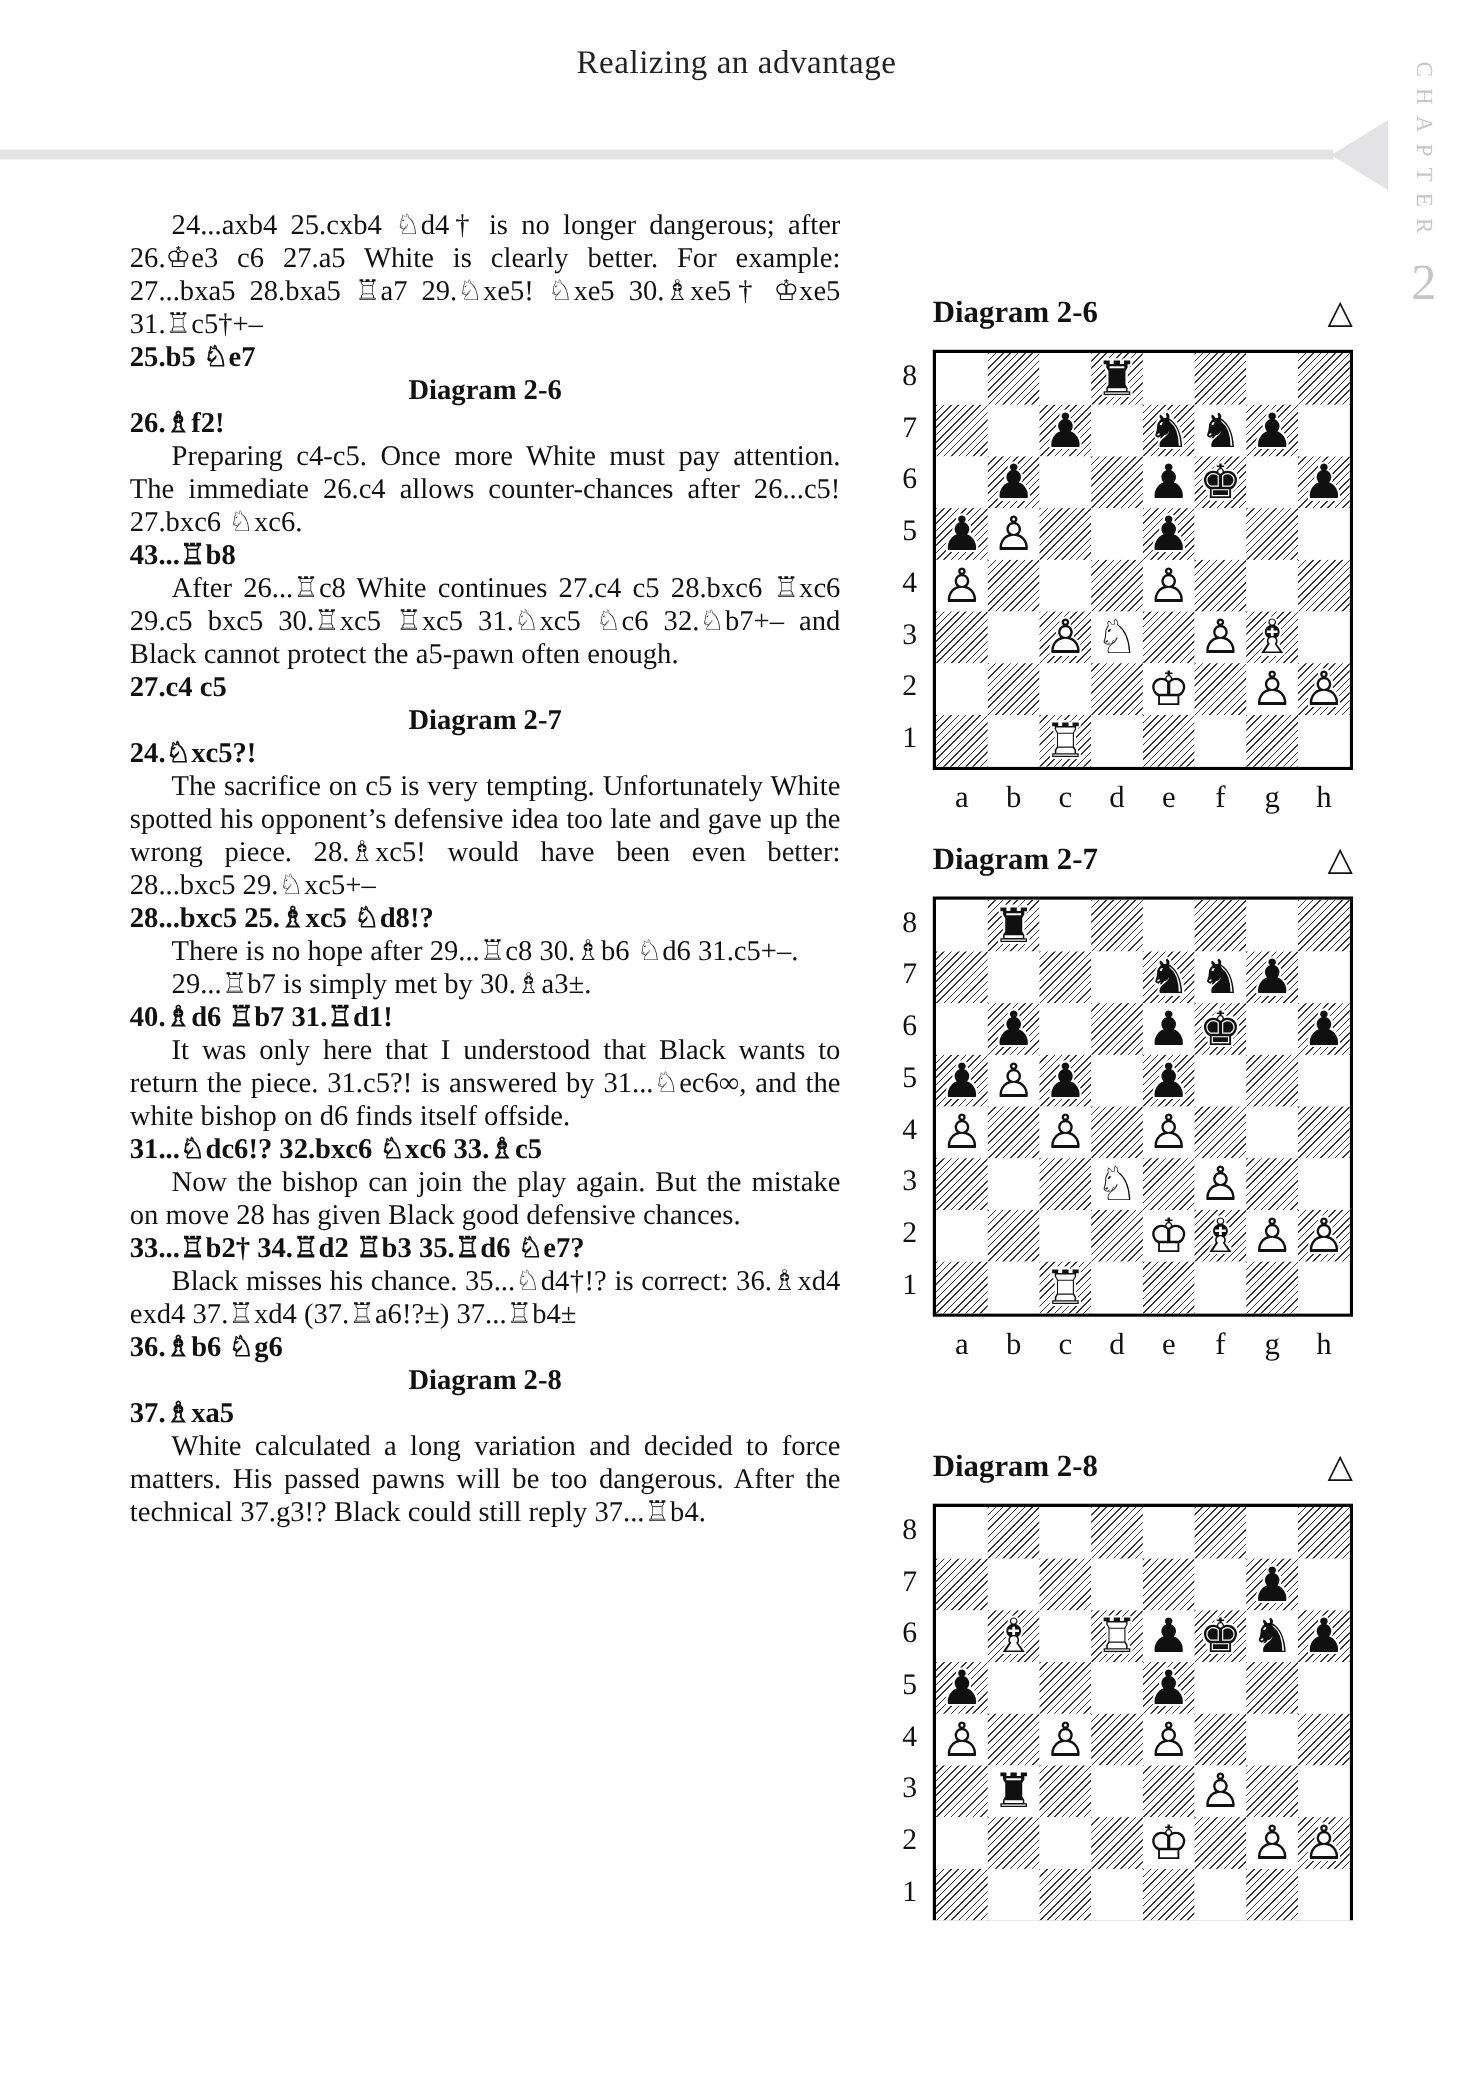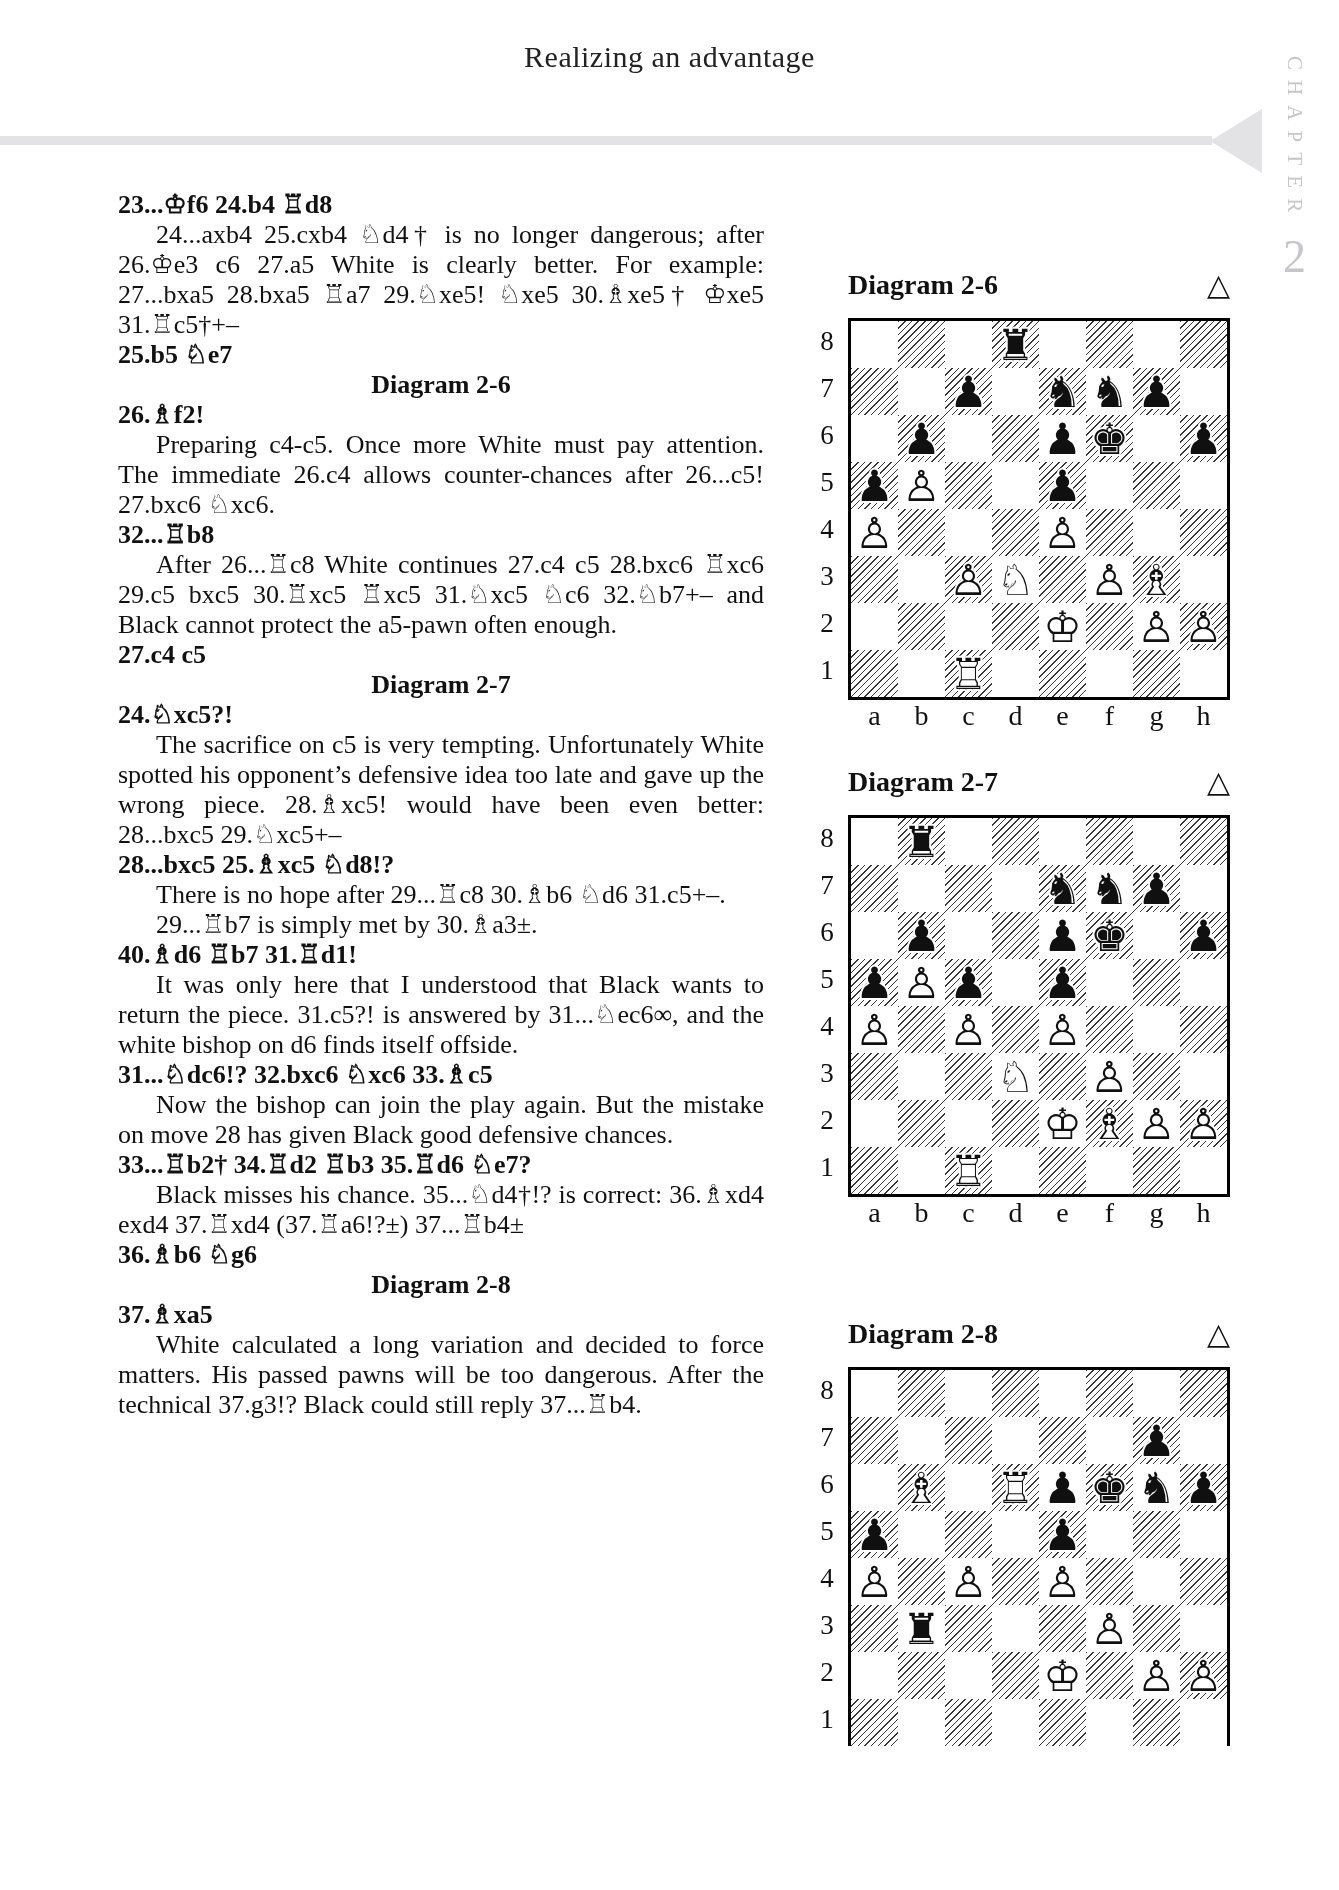--- a/index.html
+++ b/index.html
@@ -80,47 +80,46 @@
     color:#fff;
     text-shadow:2px 0 0 #fff,-2px 0 0 #fff,0 2px 0 #fff,0 -2px 0 #fff,
       1.5px 1.5px 0 #fff,-1.5px 1.5px 0 #fff,1.5px -1.5px 0 #fff,-1.5px -1.5px 0 #fff;
   }
   .piece .glyph { color:#101010; }
   .piece .solo  {
     color:#101010;
     text-shadow:2px 0 0 #fff,-2px 0 0 #fff,0 2px 0 #fff,0 -2px 0 #fff,
       1.5px 1.5px 0 #fff,-1.5px 1.5px 0 #fff,1.5px -1.5px 0 #fff,-1.5px -1.5px 0 #fff;
   }
-  .dg-files { margin-left:39px; margin-top:0; }
+  .dg-files { margin-left:39px; margin-top:10px; }
   .dg-files span {
     display:inline-block; width:47px; text-align:center; font-size:28px;
   }
 </style>
 </head>
 <body>
 
 <div class="page">
 
   <div class="running-head">Realizing an advantage</div>
   <div class="head-rule"></div>
   <div class="head-arrow"></div>
 
   <div class="chapter-tab">
     <span class="word">CHAPTER</span>
     <span class="num">2</span>
   </div>
 
   <div class="article" id="article">
-      <p class="blk-move">23...♔f6 24.b4 ♖d8</p>
       <p class="blk-body">24...axb4 25.cxb4 ♘d4† is no longer dangerous; after 26.♔e3 c6 27.a5 White is clearly better. For example: 27...bxa5 28.bxa5 ♖a7 29.♘xe5! ♘xe5 30.♗xe5† ♔xe5 31.♖c5†+–</p>
       <p class="blk-move">25.b5 ♘e7</p>
       <p class="blk-center">Diagram 2-6</p>
       <p class="blk-move">26.♗f2!</p>
       <p class="blk-body">Preparing c4-c5. Once more White must pay attention. The immediate 26.c4 allows counter-chances after 26...c5! 27.bxc6 ♘xc6.</p>
-      <p class="blk-move">32...♖b8</p>
+      <p class="blk-move">43...♖b8</p>
       <p class="blk-body">After 26...♖c8 White continues 27.c4 c5 28.bxc6 ♖xc6 29.c5 bxc5 30.♖xc5 ♖xc5 31.♘xc5 ♘c6 32.♘b7+– and Black cannot protect the a5-pawn often enough.</p>
       <p class="blk-move">27.c4 c5</p>
       <p class="blk-center">Diagram 2-7</p>
       <p class="blk-move">24.♘xc5?!</p>
       <p class="blk-body">The sacrifice on c5 is very tempting. Unfortunately White spotted his opponent’s defensive idea too late and gave up the wrong piece. 28.♗xc5! would have been even better: 28...bxc5 29.♘xc5+–</p>
       <p class="blk-move">28...bxc5 25.♗xc5 ♘d8!?</p>
       <p class="blk-body">There is no hope after 29...♖c8 30.♗b6 ♘d6 31.c5+–.</p>
       <p class="blk-body">29...♖b7 is simply met by 30.♗a3±.</p>
       <p class="blk-move">40.♗d6 ♖b7 31.♖d1!</p>
       <p class="blk-body">It was only here that I understood that Black wants to return the piece. 31.c5?! is answered by 31...♘ec6∞, and the white bishop on d6 finds itself offside.</p>

